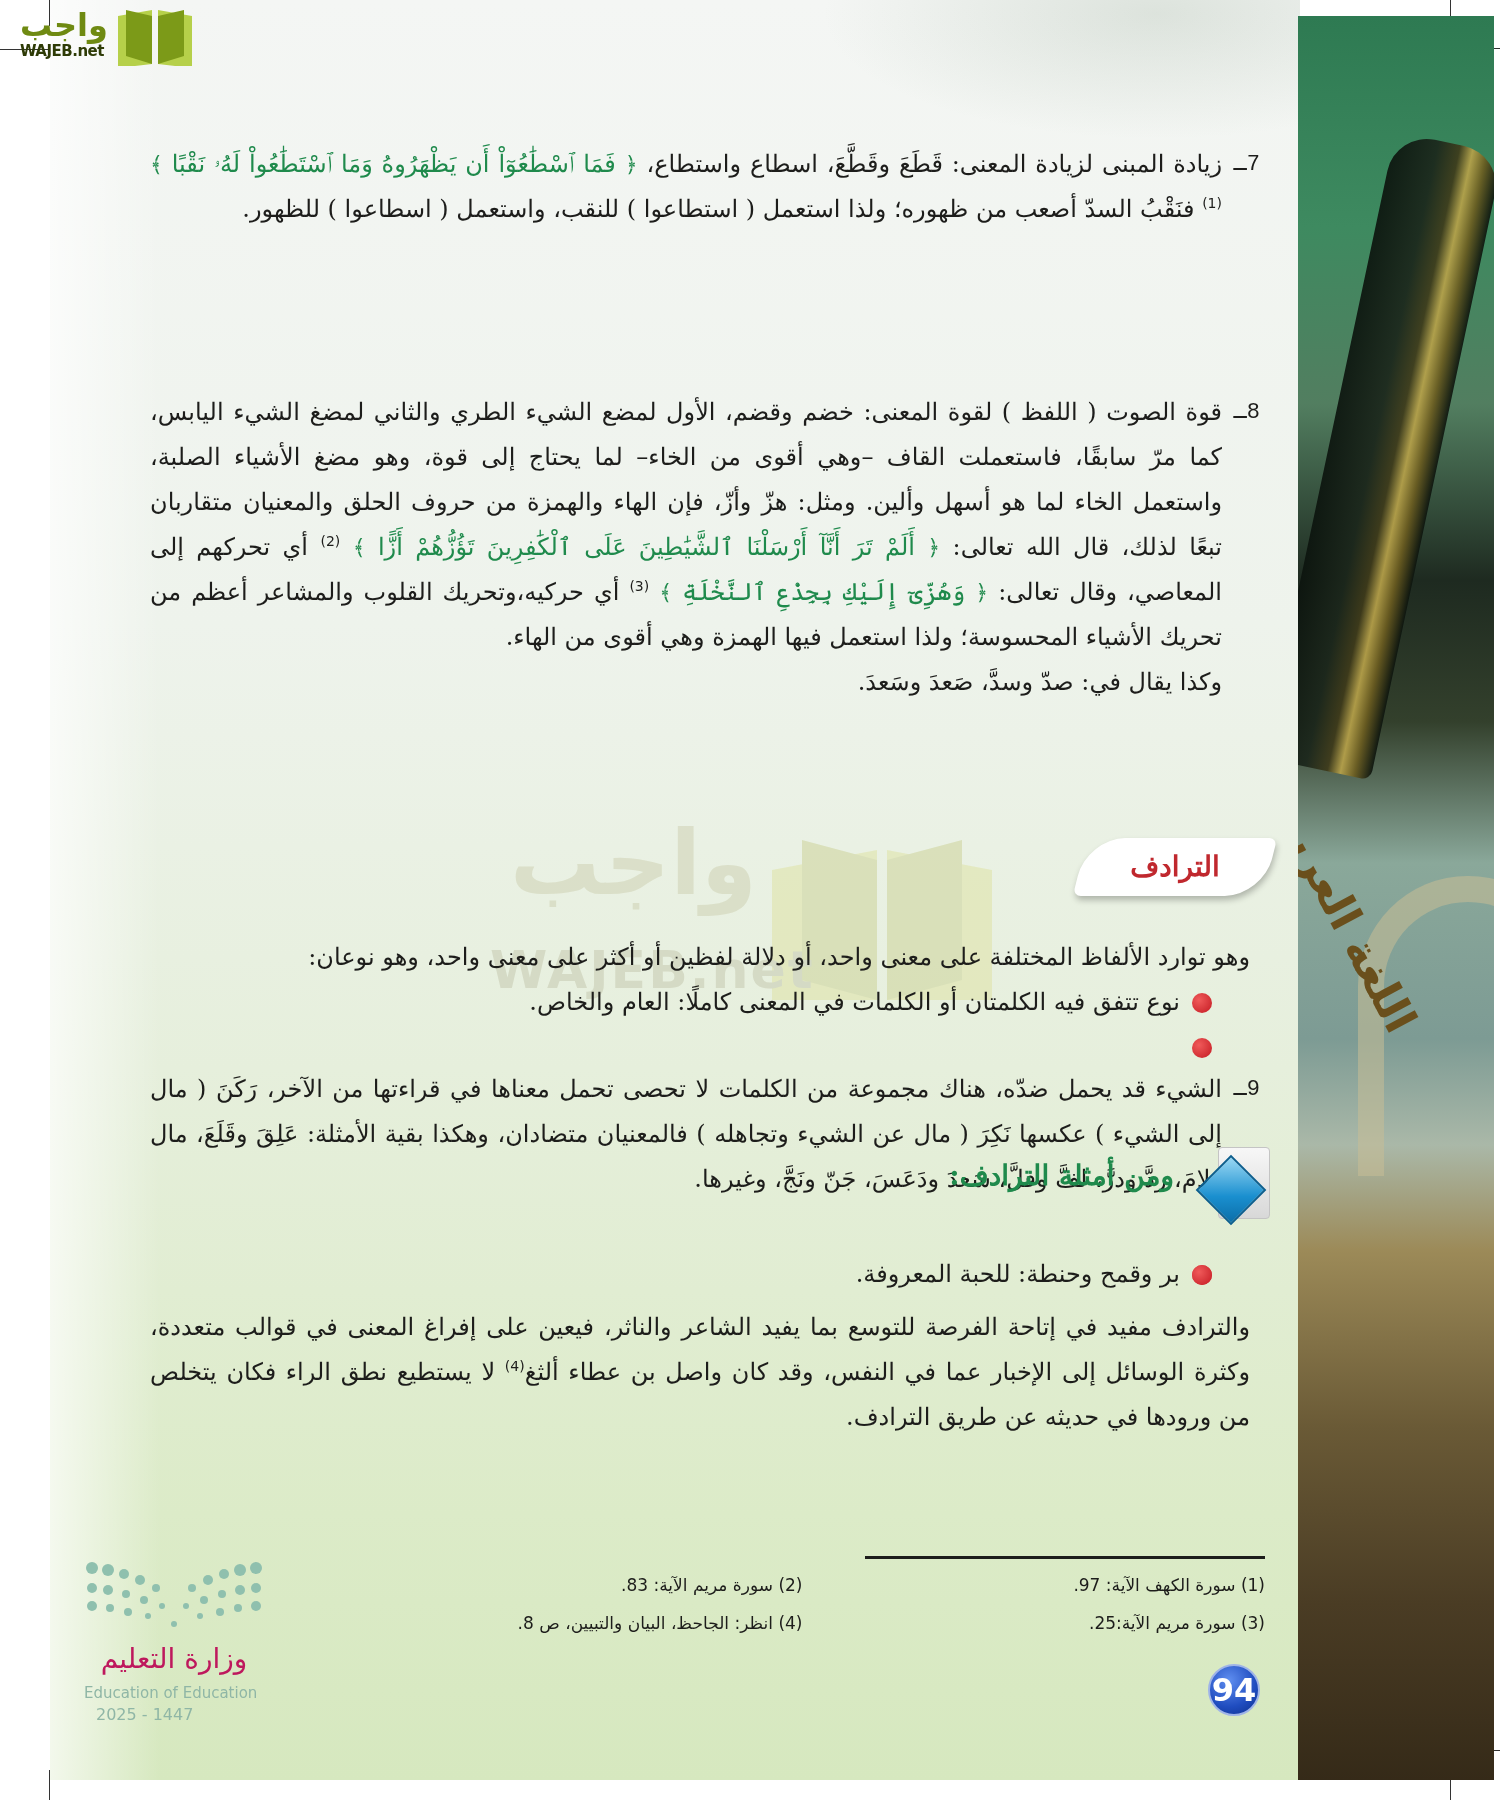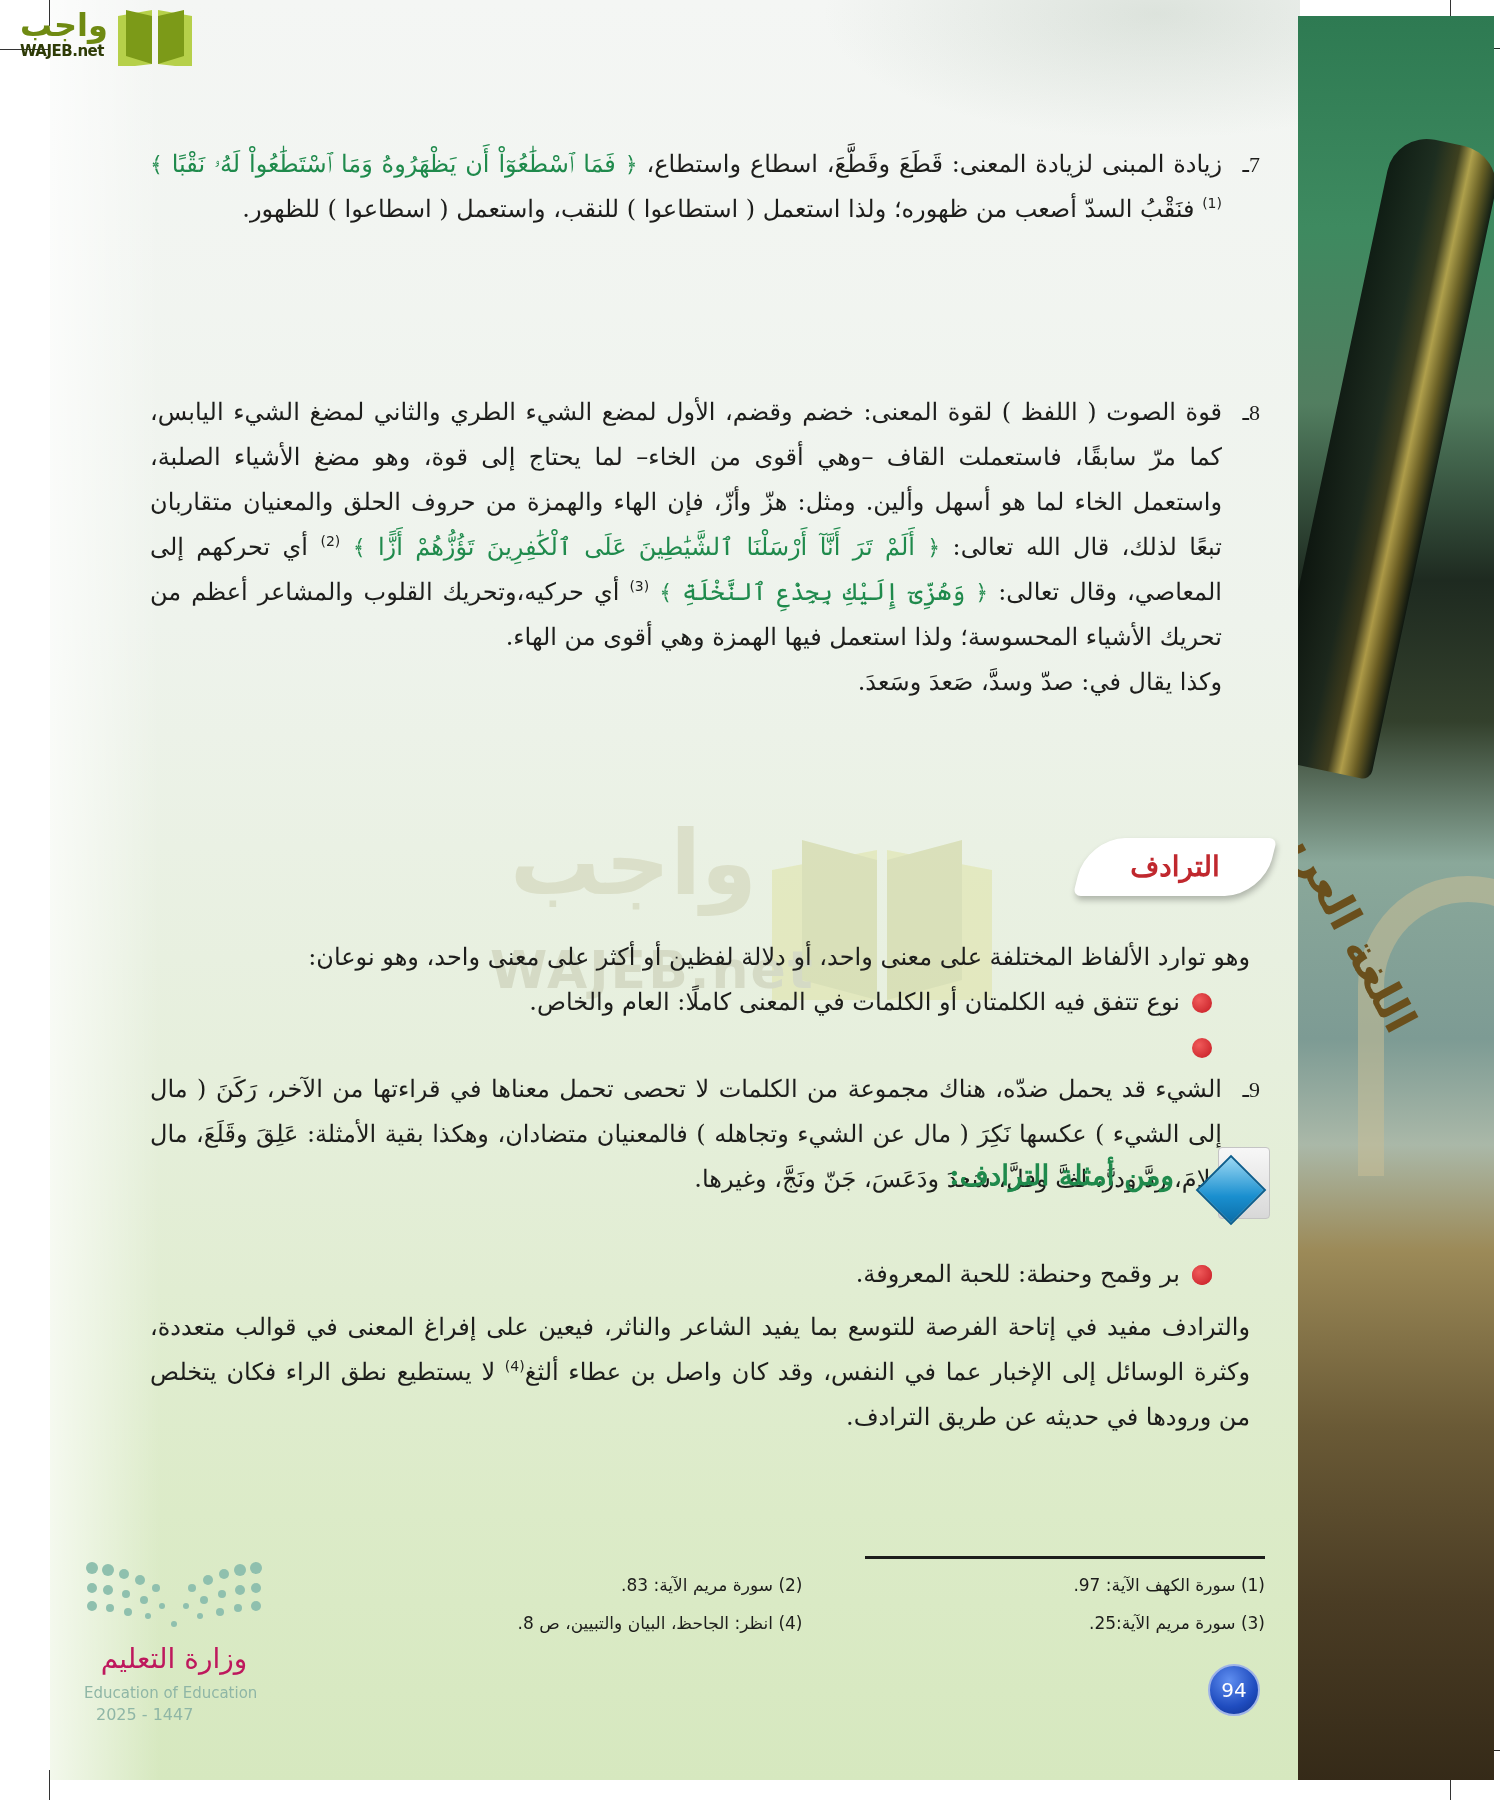--- a/index.html
+++ b/index.html
@@ -45,21 +45,21 @@
   .brand-logo .ar { position: absolute; left: 12px; top: 4px; font-family: "DejaVu Sans", sans-serif; font-weight: bold; font-size: 32px; color: #6f8a12; }
   .brand-logo .en { position: absolute; left: 12px; top: 40px; font-family: "DejaVu Sans", sans-serif; font-weight: bold; font-size: 15px; color: #2e3b06; letter-spacing: -0.5px; }
   .brand-logo .book { position: absolute; left: 106px; top: 4px; width: 82px; height: 60px; }
 
   .watermark { position: absolute; left: 490px; top: 810px; width: 520px; height: 190px; opacity: 0.55; pointer-events: none; }
   .watermark .ar { position: absolute; left: 20px; top: 0; font-family: "DejaVu Sans", sans-serif; font-weight: bold; font-size: 90px; color: #cfd2b4; }
   .watermark .en { position: absolute; left: 0; top: 130px; font-family: "DejaVu Sans", sans-serif; font-weight: bold; font-size: 52px; color: #c6c9b0; letter-spacing: 2px; }
   .watermark .book { position: absolute; left: 272px; top: 20px; width: 240px; height: 170px; }
 
   .content { position: absolute; left: 150px; width: 1110px; direction: rtl; text-align: justify; font-size: 24px; line-height: 45px; }
-  .num { font-family: Liberation Serif, serif; font-size: 22px; }
+  .num { font-family: Liberation Mono, monospace; font-size: 22px; }
   .quran { color: #1f8a4c; font-family: "DejaVu Serif", serif; }
   .orn { color: #1f8a4c; font-size: 22px; }
   sup { font-size: 14px; vertical-align: super; line-height: 0; font-family: "DejaVu Sans", sans-serif; }
 
   .item { position: relative; padding-right: 38px; }
   .item .label { position: absolute; right: 0; top: 0; }
 
   .section-pill {
     position: absolute; left: 1080px; top: 838px; width: 190px; height: 58px;
     background: #ffffff; border-radius: 38px 8px 38px 8px;
@@ -94,21 +94,21 @@
   .ministry { position: absolute; left: 84px; top: 1560px; width: 200px; height: 170px; }
   .ministry .dots { position: absolute; left: 0; top: 0; width: 180px; height: 70px; }
   .ministry .ar { position: absolute; left: 0; top: 82px; width: 180px; text-align: center; font-family: "DejaVu Sans", sans-serif; font-size: 28px; color: #be185d; direction: rtl; }
   .ministry .en { position: absolute; left: 0; top: 124px; font-family: "DejaVu Sans", sans-serif; font-size: 15px; color: #8fb6a6; white-space: nowrap; }
   .ministry .year { position: absolute; left: 12px; top: 145px; font-family: "DejaVu Sans", sans-serif; font-size: 16px; color: #8fb6a6; }
 
   .page-number {
     position: absolute; left: 1208px; top: 1664px; width: 52px; height: 52px; border-radius: 50%;
     background: radial-gradient(circle at 40% 30%, #5f8ef0, #1f4cbf 60%, #0d2f8a);
     border: 2px solid #9fb4e8; color: #ffffff; text-align: center; line-height: 48px;
-    font-family: "DejaVu Sans", sans-serif; font-weight: normal; font-size: 20px;
+    font-family: "DejaVu Sans", sans-serif; font-weight: bold; font-size: 32px;
   }
 </style>
 </head>
 <body>
 
 <div class="page"></div>
 <div class="page-left-shade"></div>
 <div class="top-ornament"></div>
 
 <div class="crop-mark" style="left:49px;top:0;width:1px;height:26px;"></div>

